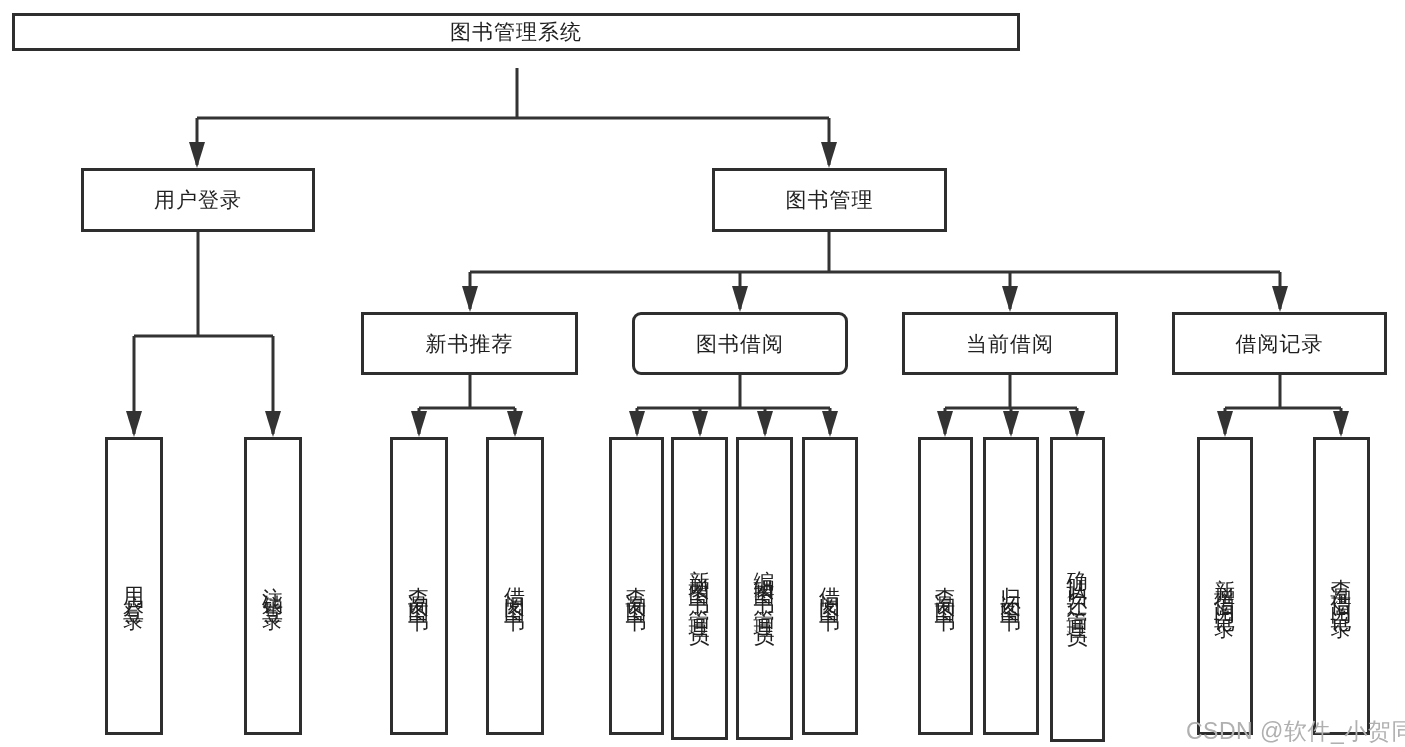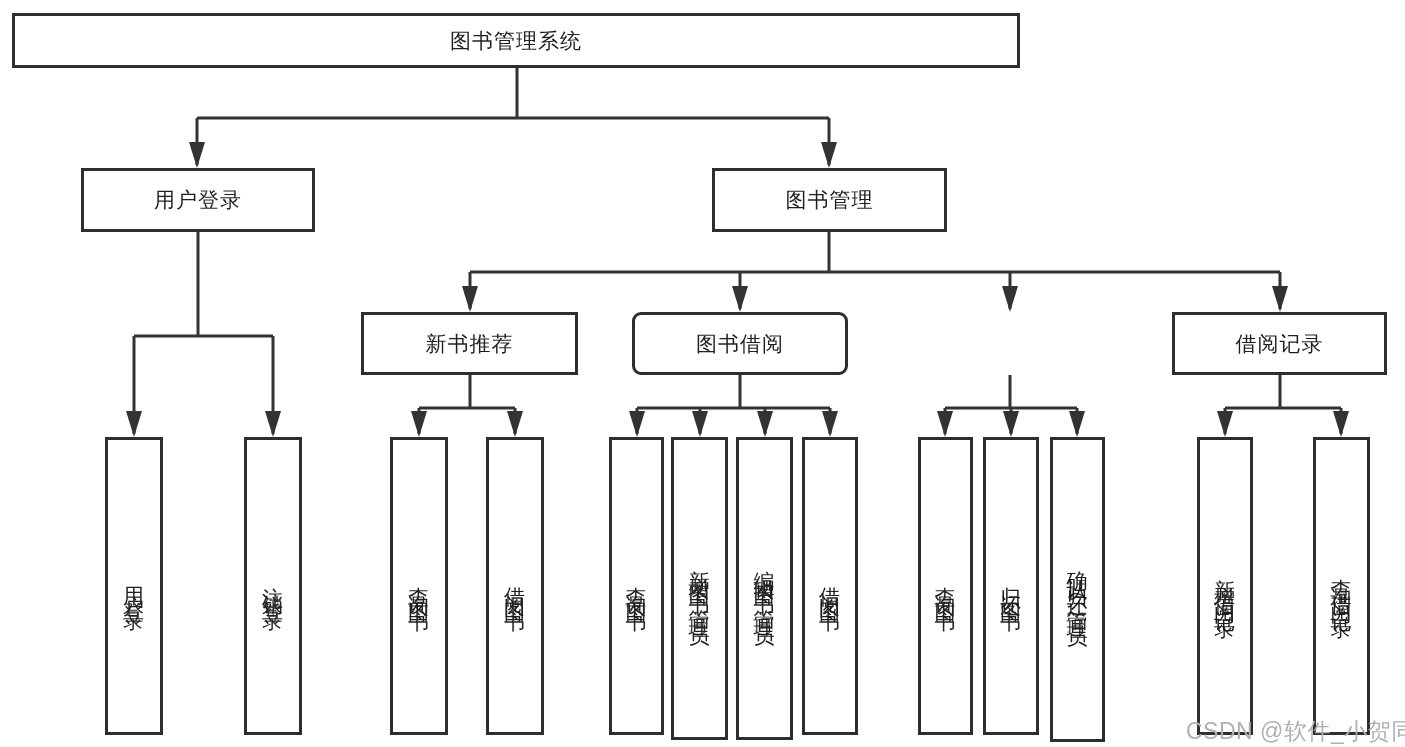--- a/index.html
+++ b/index.html
@@ -89,27 +89,28 @@
     <line class="wire" x1="700" y1="408" x2="700" y2="434" marker-end="url(#arw)"></line>
     <line class="wire" x1="765" y1="408" x2="765" y2="434" marker-end="url(#arw)"></line>
     <line class="wire" x1="830" y1="408" x2="830" y2="434" marker-end="url(#arw)"></line>
     <line class="wire" x1="945" y1="408" x2="945" y2="434" marker-end="url(#arw)"></line>
     <line class="wire" x1="1011" y1="408" x2="1011" y2="434" marker-end="url(#arw)"></line>
     <line class="wire" x1="1077" y1="408" x2="1077" y2="434" marker-end="url(#arw)"></line>
     <line class="wire" x1="1225" y1="408" x2="1225" y2="434" marker-end="url(#arw)"></line>
     <line class="wire" x1="1341" y1="408" x2="1341" y2="434" marker-end="url(#arw)"></line>
   </svg>
 
-  <div class="node h-node" style="left:12px; top:13px; width:1008px; height:55px;">图书管理系统</div>
+  <div class="node h-node" style="left:12px; top:13px; width:1008px; height:38px;">图书管理系统</div>
 
   <div class="node h-node" style="left:81px; top:168px; width:234px; height:64px;">用户登录</div>
   <div class="node h-node" style="left:361px; top:312px; width:217px; height:63px;">新书推荐</div>
 
   <div class="node h-node" style="left:712px; top:168px; width:235px; height:64px;">图书管理</div>
   <div class="node h-node" style="left:632px; top:312px; width:216px; height:63px;border-radius:9px;">图书借阅</div>
+  <div class="node h-node" style="left:902px; top:312px; width:216px; height:63px;">当前借阅</div>
   <div class="node h-node" style="left:1172px; top:312px; width:215px; height:63px;">借阅记录</div>
 
   <div class="node v-node" style="left:105px; top:437px; width:58px; height:298px;">用户登录</div>
   <div class="node v-node" style="left:244px; top:437px; width:58px; height:298px;">注销登录</div>
 
   <div class="node v-node" style="left:390px; top:437px; width:58px; height:298px;">查询图书</div>
   <div class="node v-node" style="left:486px; top:437px; width:58px; height:298px;">借阅图书</div>
 
   <div class="node v-node" style="left:609px; top:437px; width:55px; height:298px;">查询图书</div>
   <div class="node v-node" style="left:671px; top:437px; width:57px; height:303px;">新增图书（管理员）</div>

